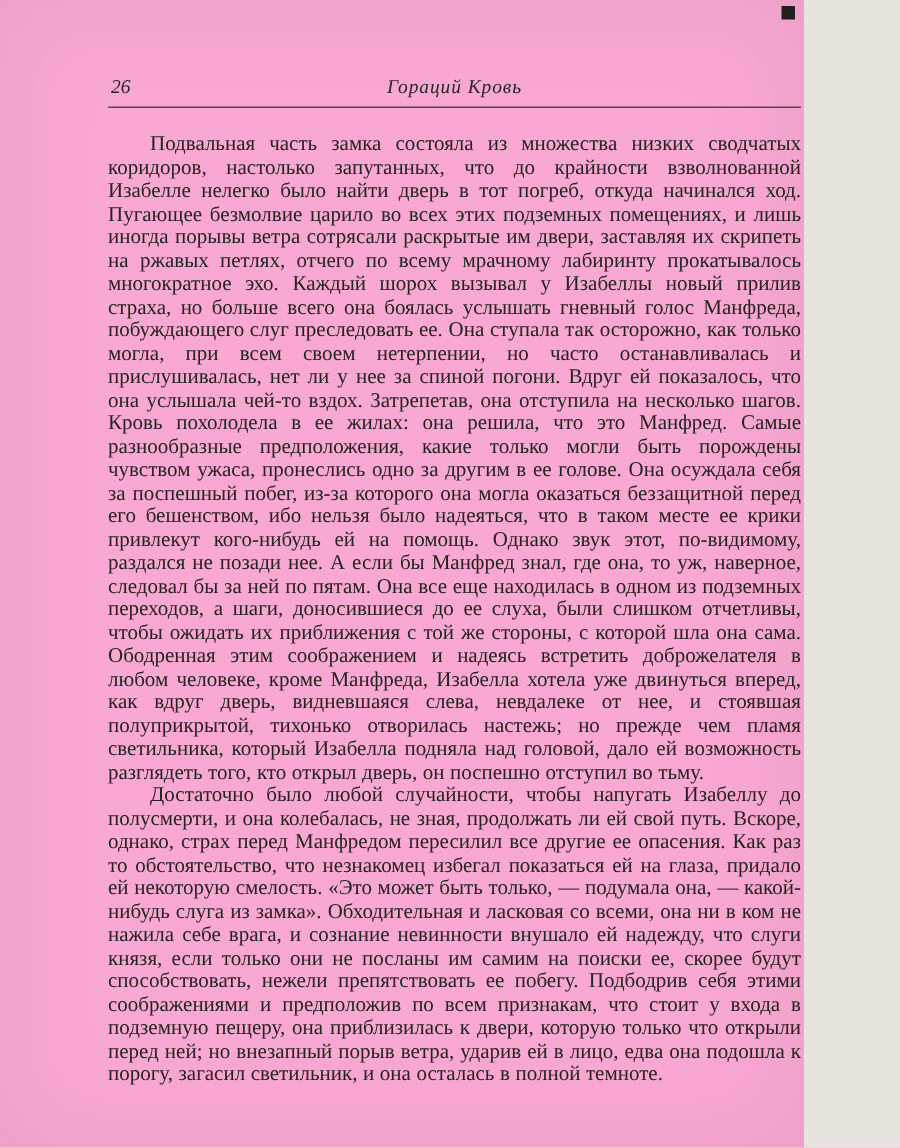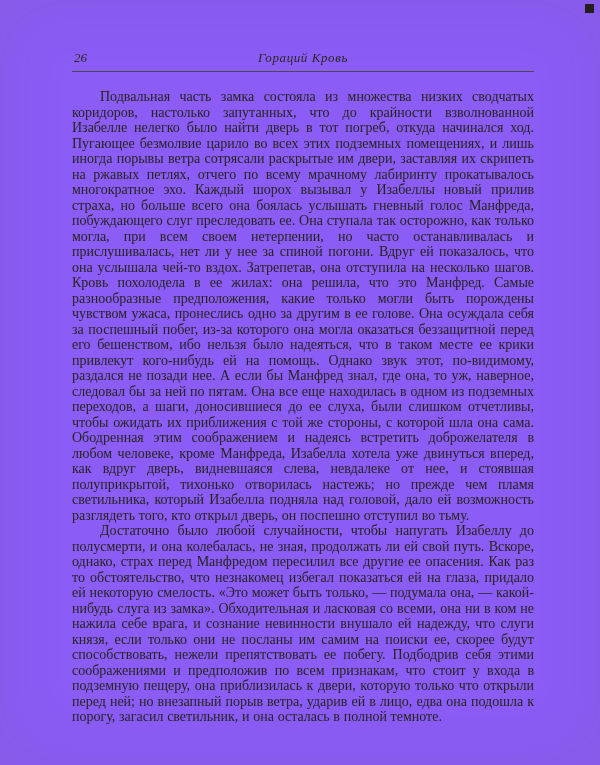--- a/index.html
+++ b/index.html
@@ -2,23 +2,23 @@
 <html lang="ru"><head>
 <meta charset="utf-8">
 <style>
   html, body {
     margin: 0;
     padding: 0;
     background: #e7e4df;
   }
   .scan-page {
     position: relative;
-    width: 600px;
+    width: 536px;
     height: 765px;
-    background: #8b5cf6;
+    background: #f9a8d4;
     overflow: hidden;
     font-family: "Liberation Serif", "DejaVu Serif", serif;
     color: #262420;
     box-shadow: inset 0 0 70px rgba(90,80,60,0.10);
   }
   .corner-mark {
     position: absolute;
     top: 4px;
     right: 6px;
     width: 9px;

